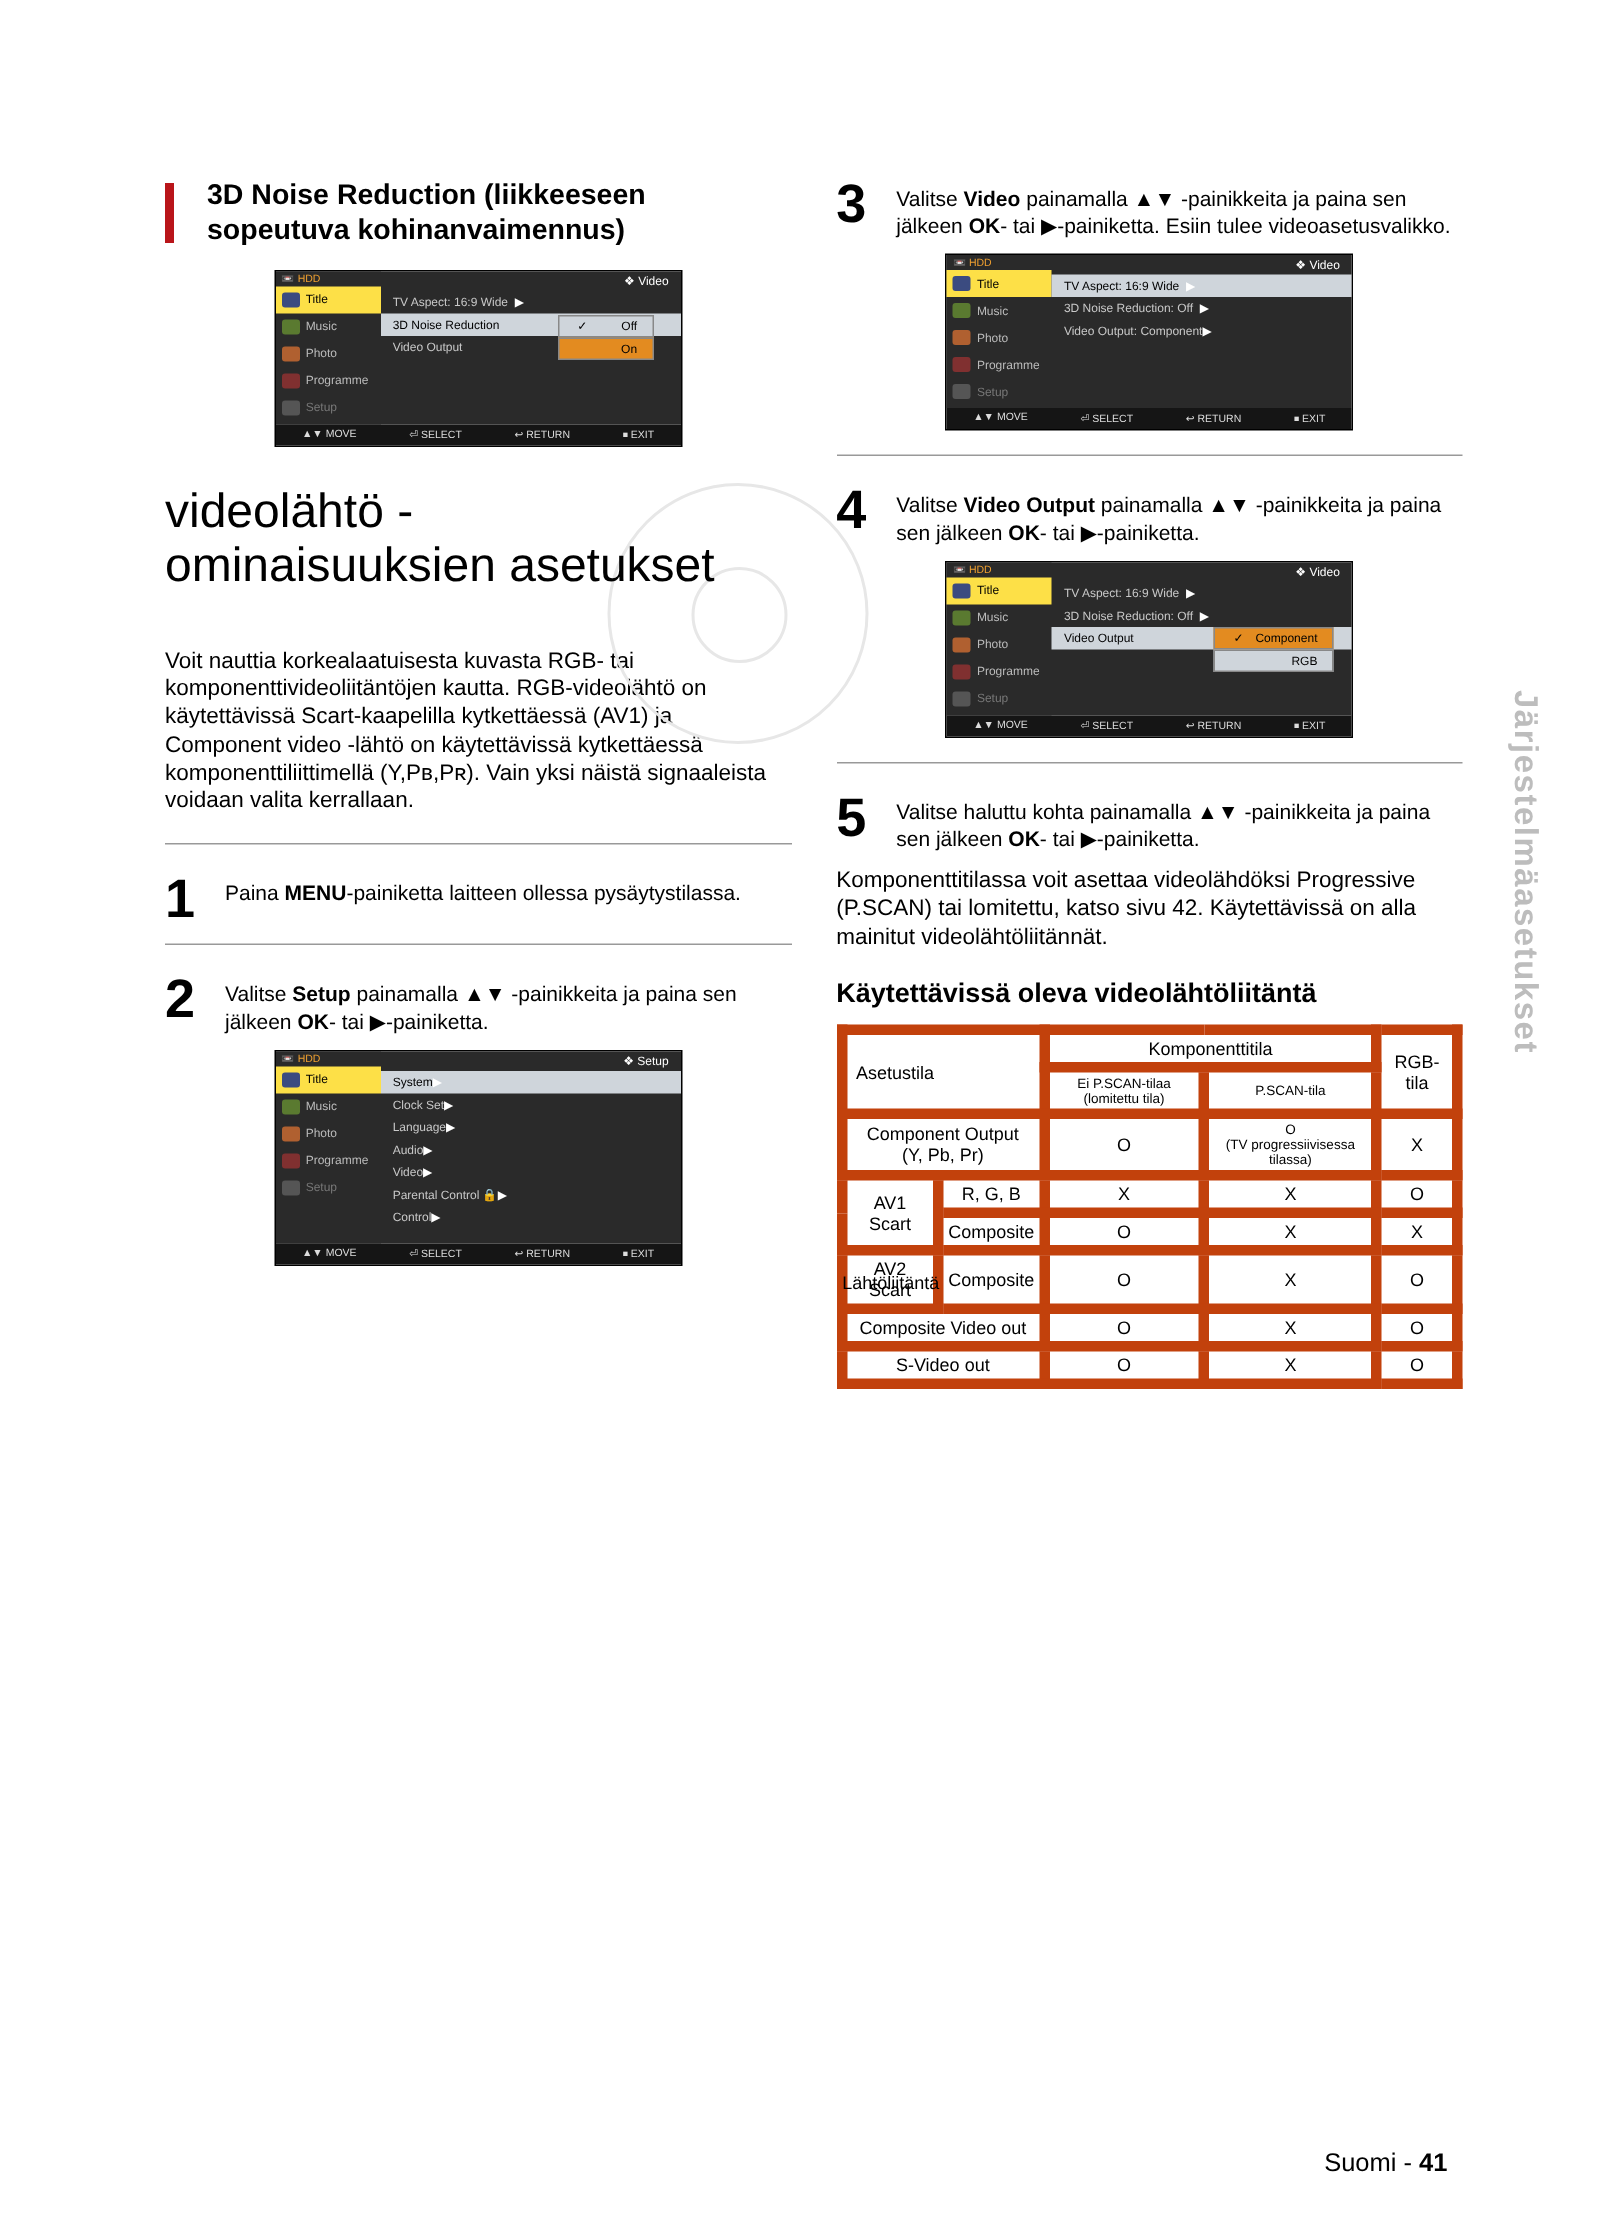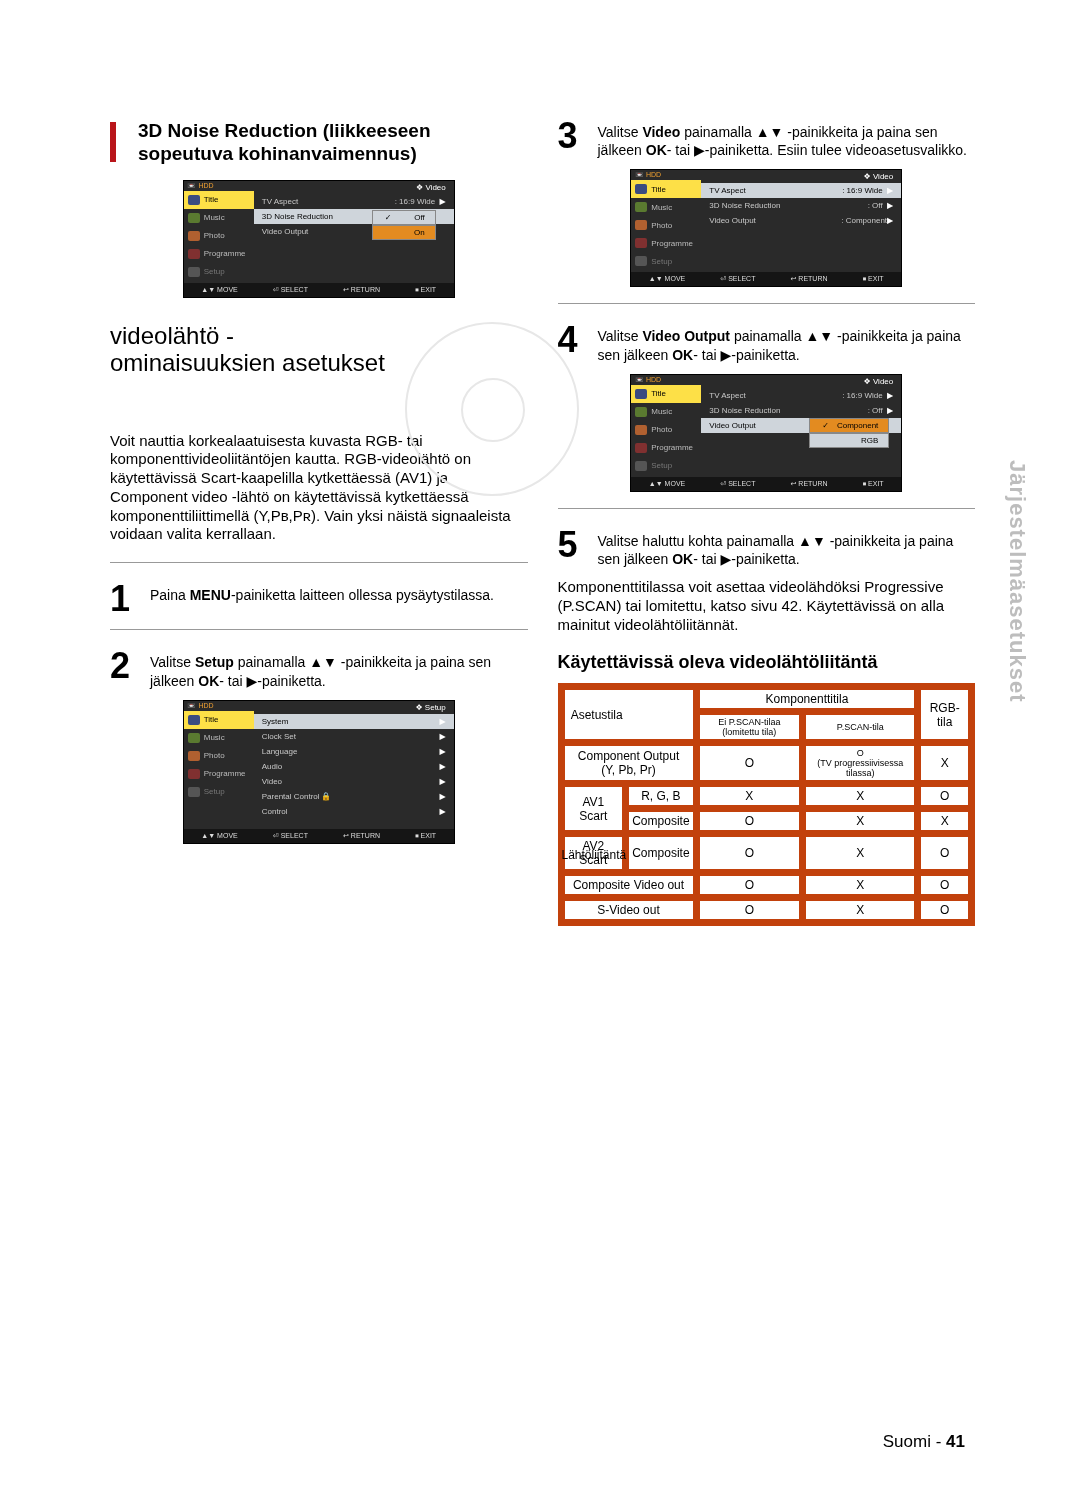--- a/index.html
+++ b/index.html
@@ -34,21 +34,21 @@
     background:#b9151a;
     margin-top:2px;
     flex-shrink:0;
   }
   .olist{
     font-size:15px;
     line-height:1.22;
     margin:6px 0 0 12px;
   }
   .main-heading{
-    font-size:24px;
+    font-size:32px;
     font-weight:normal;
     line-height:1.15;
     margin:24px 0 34px 0;
     position:relative;
     z-index:2;
   }
   .disc-art{
     position:absolute;
     width:170px;height:170px;
     border-radius:50%;
@@ -138,21 +138,21 @@
     color:#fff;
     text-align:right;
     padding:2px 8px;
     font-size:8px;
   }
   .osd-list{
     padding:0 0 10px 0;
   }
   .osd-item{
     display:flex;
-    justify-content:space-between;
+    justify-content:flex-start;
     padding:3px 8px;
     color:#c8c8c8;
   }
   .osd-item .arrow{color:#fff;}
   .osd-item.highlight{
     background:#cfd5db;
     color:#000;
   }
   .osd-opt{
     background:#cfd5db;

